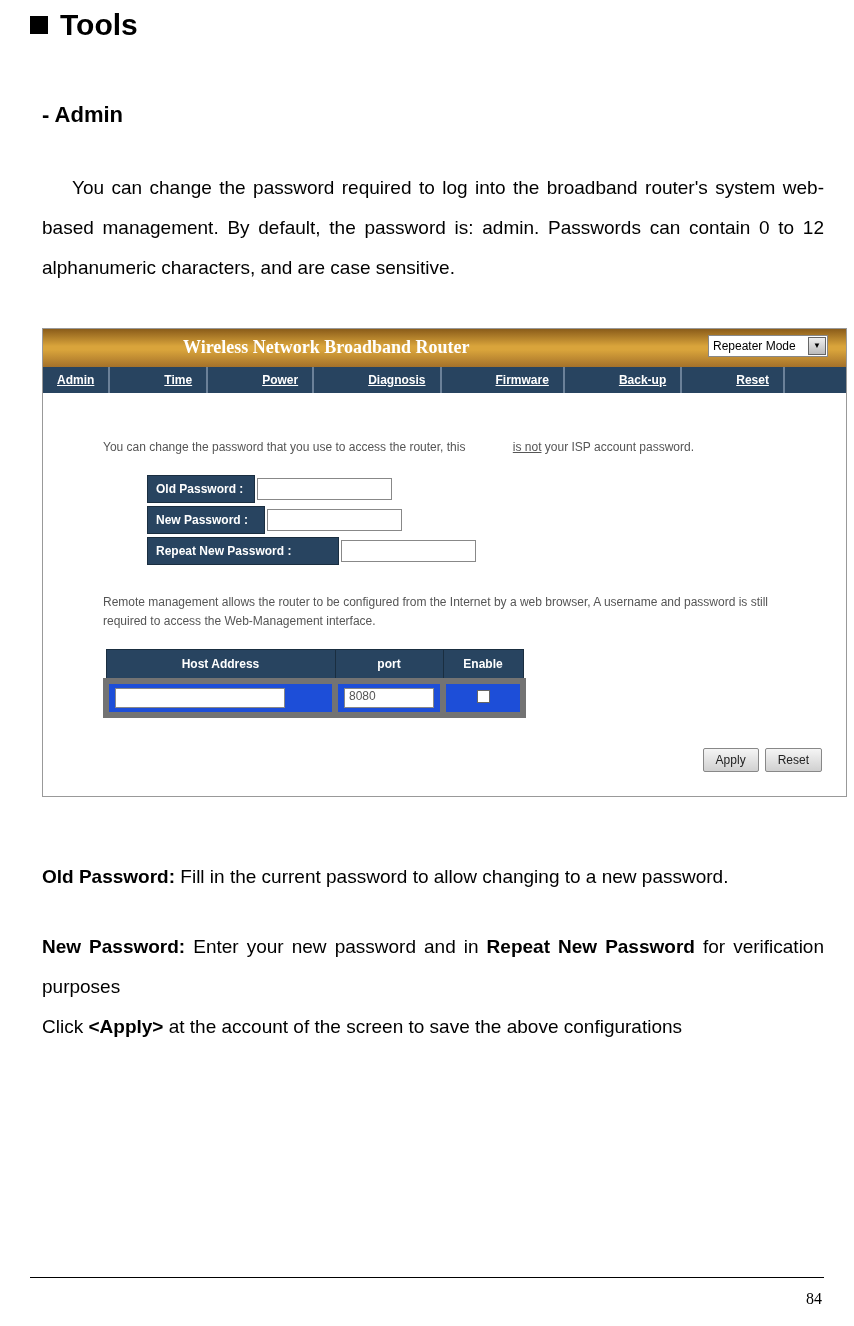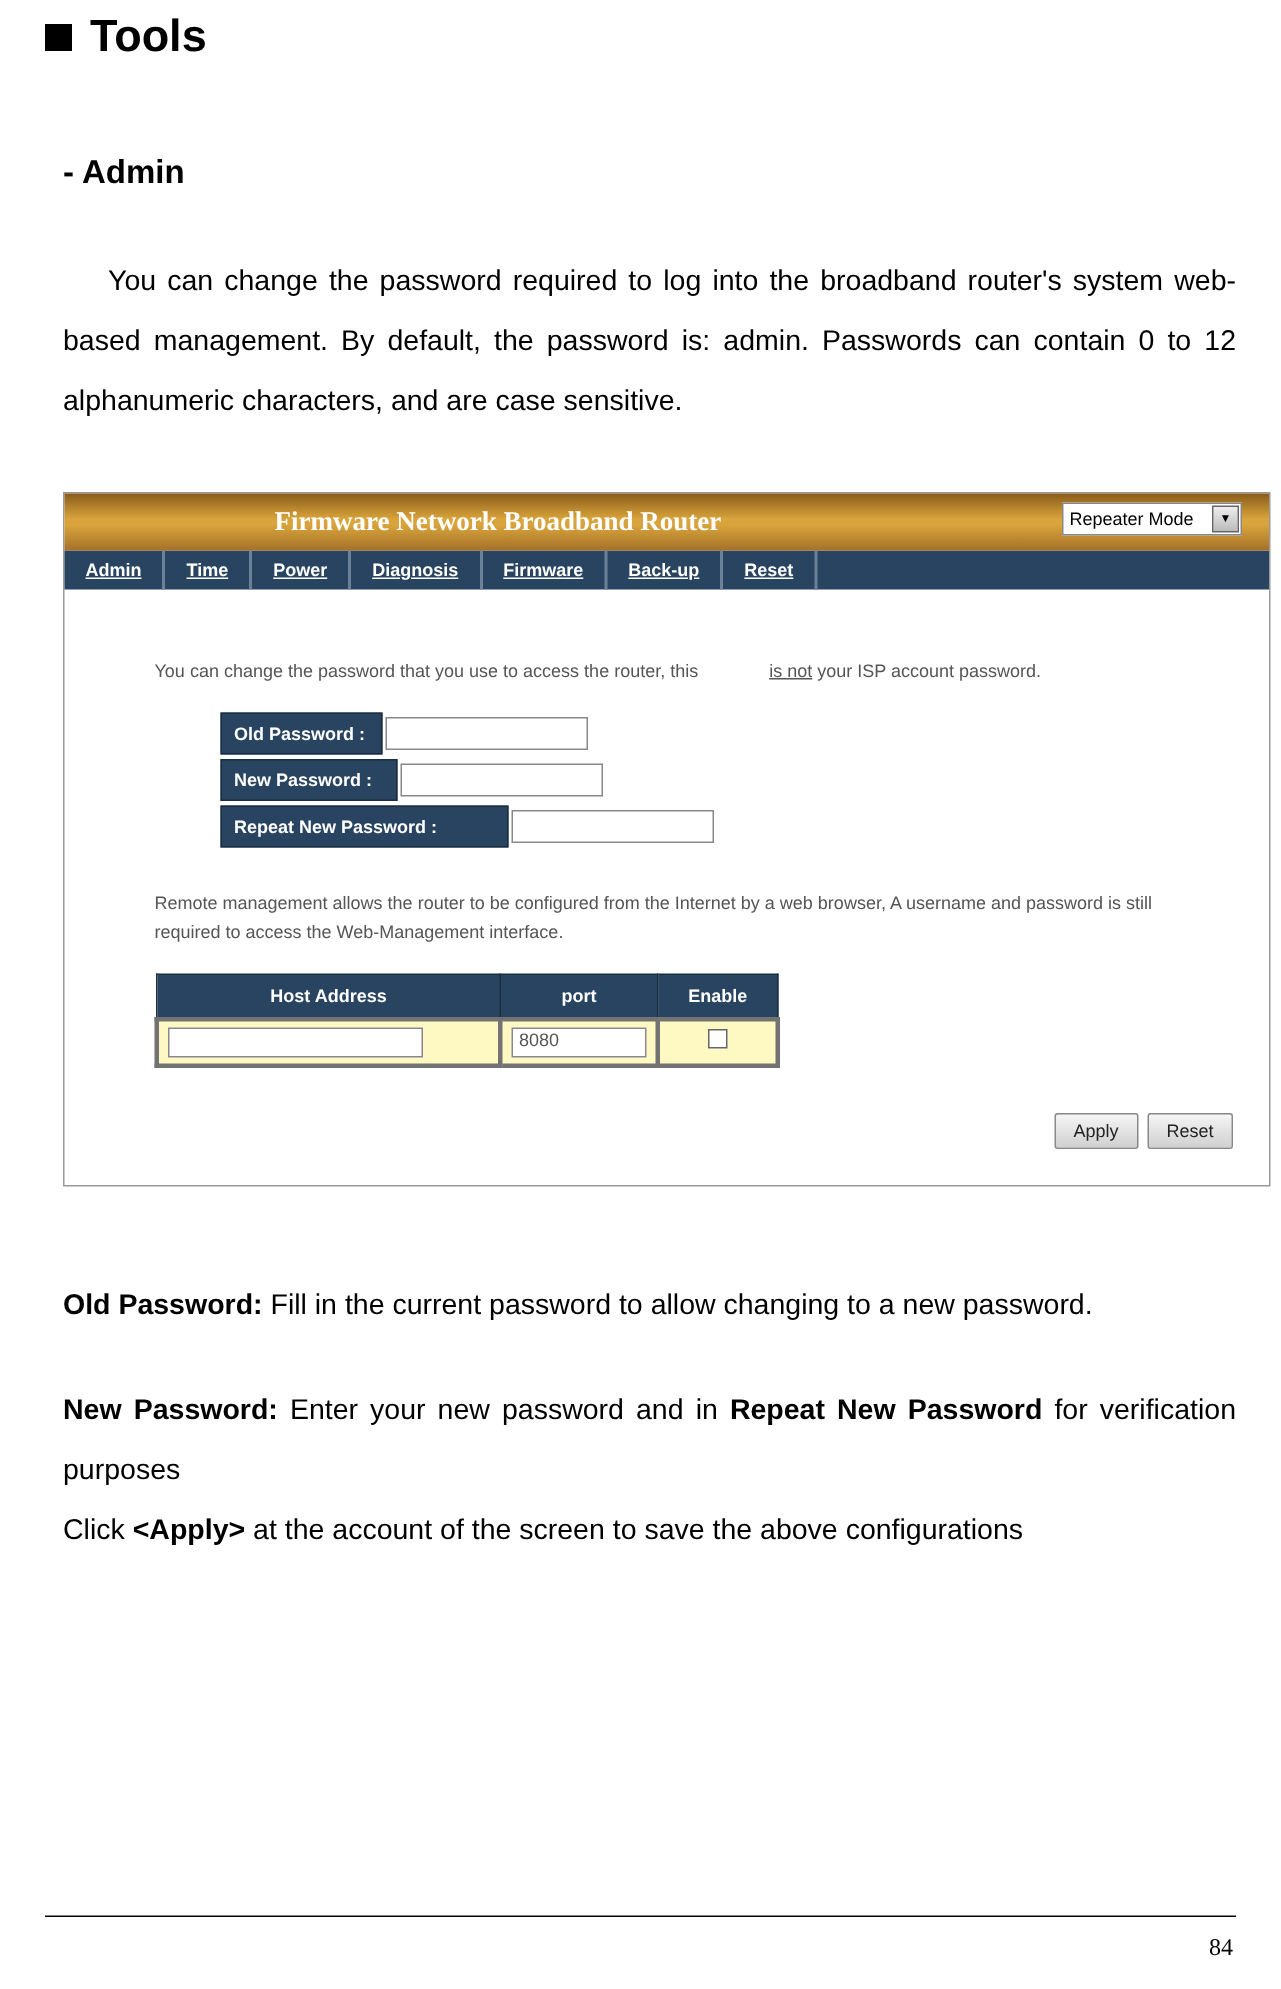--- a/index.html
+++ b/index.html
@@ -85,20 +85,21 @@
       display: flex;
       align-items: center;
       justify-content: center;
       font-size: 8px;
     }
     .tab-bar {
       background: #284460;
       height: 26px;
       display: flex;
       align-items: stretch;
+      gap: 40px;
     }
     .tab {
       color: #fff;
       font-size: 12px;
       font-weight: bold;
       text-decoration: underline;
       padding: 5px 14px;
       border-right: 2px solid #6b8199;
       display: flex;
       align-items: center;
@@ -144,23 +145,23 @@
     }
     .remote-table th {
       background: #284460;
       color: #fff;
       font-size: 12px;
       font-weight: bold;
       padding: 7px 8px;
       border: 1px solid #1a2e40;
     }
     .remote-table td {
-      background: #fef9c3;
+      background: #1d4ed8;
       padding: 4px 6px;
-      border: 3px solid #737373;
+      border: 6px solid #737373;
       text-align: center;
     }
     .th-host { width: 229px; }
     .th-port { width: 100px; }
     .th-enable { width: 80px; }
     .td-input {
       width: 170px;
       height: 20px;
       border: 1px solid #888;
       background: #fff;
@@ -218,21 +219,21 @@
   <span class="bullet-square"></span>
   <span>Tools</span>
 </div>
 
 <div class="subsection">
   <div class="sub-title">- Admin</div>
   <p class="body-text">You can change the password required to log into the broadband router's system web-based management. By default, the password is: admin. Passwords can contain 0 to 12 alphanumeric characters, and are case sensitive.</p>
 
   <div class="router-box">
     <div class="router-header">
-      <span class="router-title">Firmware Network Broadband Router</span>
+      <span class="router-title">Wireless Network Broadband Router</span>
       <div class="mode-select">
         <span>Repeater Mode</span>
         <span class="mode-arrow">▼</span>
       </div>
     </div>
     <div class="tab-bar">
       <div class="tab">Admin</div>
       <div class="tab">Time</div>
       <div class="tab">Power</div>
       <div class="tab">Diagnosis</div>

